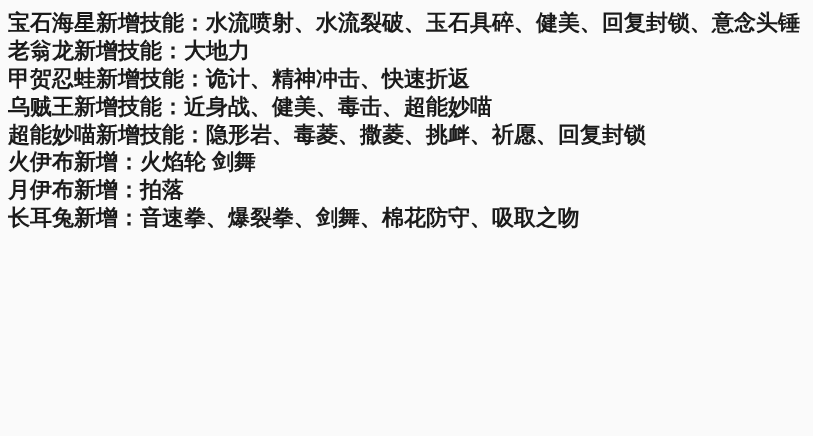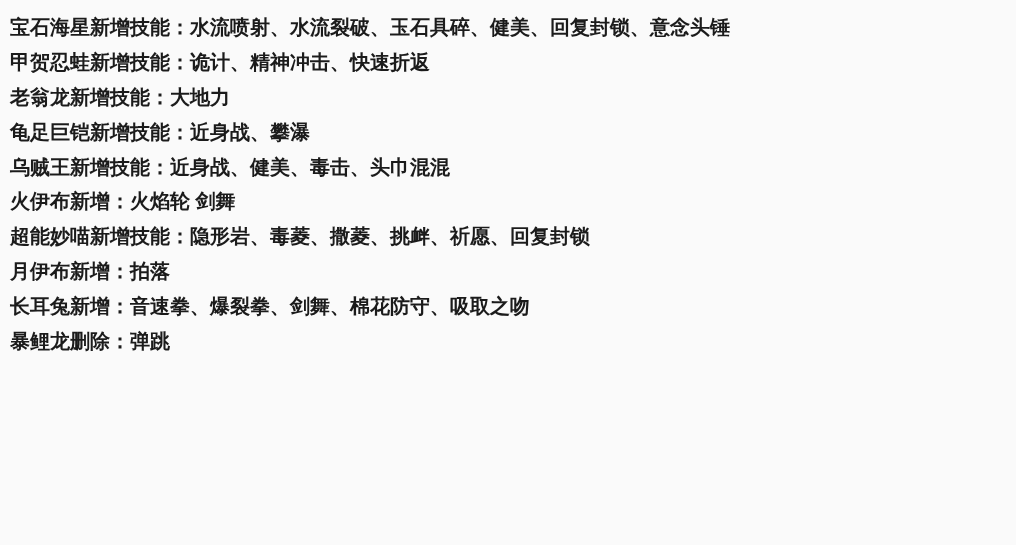--- a/index.html
+++ b/index.html
@@ -12,21 +12,21 @@
     overflow: hidden;
     background: #fafafa;
   }
   .page {
     box-sizing: border-box;
     width: 813px;
     height: 436px;
     padding: 9px 6px 0 8px;
     font-family: "Liberation Sans", "DejaVu Sans", sans-serif;
     font-weight: 700;
-    font-size: 16px;
+    font-size: 22px;
     color: #1b1b1b;
   }
   .line {
     margin: 0;
     padding: 0;
     height: 27.9px;
     line-height: 27.9px;
     white-space: nowrap;
     letter-spacing: 0px;
   }
@@ -36,35 +36,33 @@
   }
 </style>
 </head>
 <body style="background: rgb(250, 250, 250);">
 
 <div class="page" style="color: rgb(27, 27, 27);">
   <div id="changelog">
   <p class="line"><span class="pokemon">宝石海星</span><span class="action">新增技能</span><span class="colon">：</span><span class="skills">水流喷射、水流裂破、玉石具碎、健美、回复封锁、意念头锤</span></p>
 
 
+  <p class="line"><span class="pokemon">老翁龙</span><span class="action">新增技能</span><span class="colon">：</span><span class="skills">大地力</span></p>
+
   <p class="line"><span class="pokemon">甲贺忍蛙</span><span class="action">新增技能</span><span class="colon">：</span><span class="skills">诡计、精神冲击、快速折返</span></p>
 
-  <p class="line"><span class="pokemon">老翁龙</span><span class="action">新增技能</span><span class="colon">：</span><span class="skills">大地力</span></p>
 
-  <p class="line"><span class="pokemon">龟足巨铠</span><span class="action">新增技能</span><span class="colon">：</span><span class="skills">近身战、攀瀑</span></p>
+  <p class="line"><span class="pokemon">乌贼王</span><span class="action">新增技能</span><span class="colon">：</span><span class="skills">近身战、健美、毒击、超能妙喵</span></p>
 
-  <p class="line"><span class="pokemon">乌贼王</span><span class="action">新增技能</span><span class="colon">：</span><span class="skills">近身战、健美、毒击、头巾混混</span></p>
+  <p class="line"><span class="pokemon">超能妙喵</span><span class="action">新增技能</span><span class="colon">：</span><span class="skills">隐形岩、毒菱、撒菱、挑衅、祈愿、回复封锁</span></p>
 
   <p class="line"><span class="pokemon">火伊布</span><span class="action">新增</span><span class="colon">：</span><span class="skills">火焰轮 剑舞</span></p>
-
-  <p class="line"><span class="pokemon">超能妙喵</span><span class="action">新增技能</span><span class="colon">：</span><span class="skills">隐形岩、毒菱、撒菱、挑衅、祈愿、回复封锁</span></p>
 
   <p class="line"><span class="pokemon">月伊布</span><span class="action">新增</span><span class="colon">：</span><span class="skills">拍落</span></p>
 
 
 
   <p class="line"><span class="pokemon">长耳兔</span><span class="action">新增</span><span class="colon">：</span><span class="skills">音速拳、爆裂拳、剑舞、棉花防守、吸取之吻</span></p>
 
 
 
-  <p class="line"><span class="pokemon">暴鲤龙</span><span class="action">删除</span><span class="colon">：</span><span class="skills">弹跳</span></p>
 </div>
 </div>
 
 </body></html>

